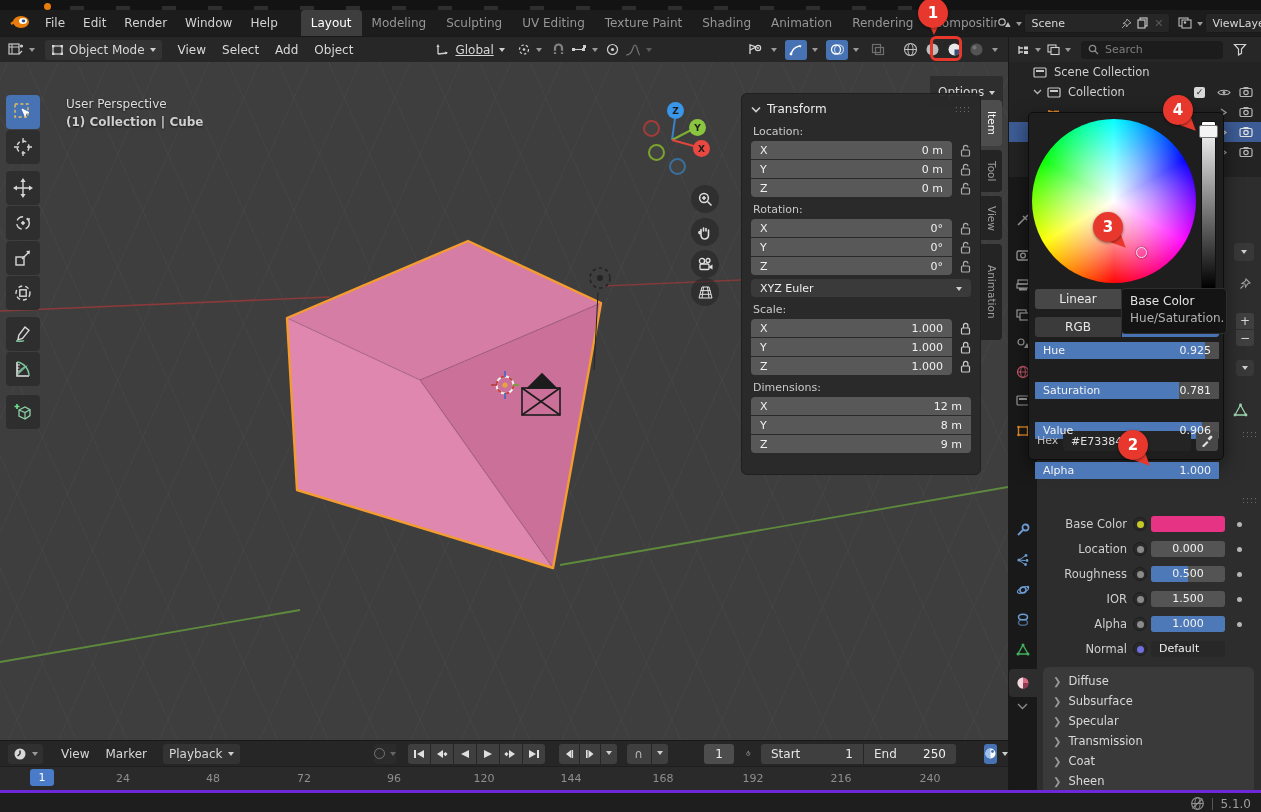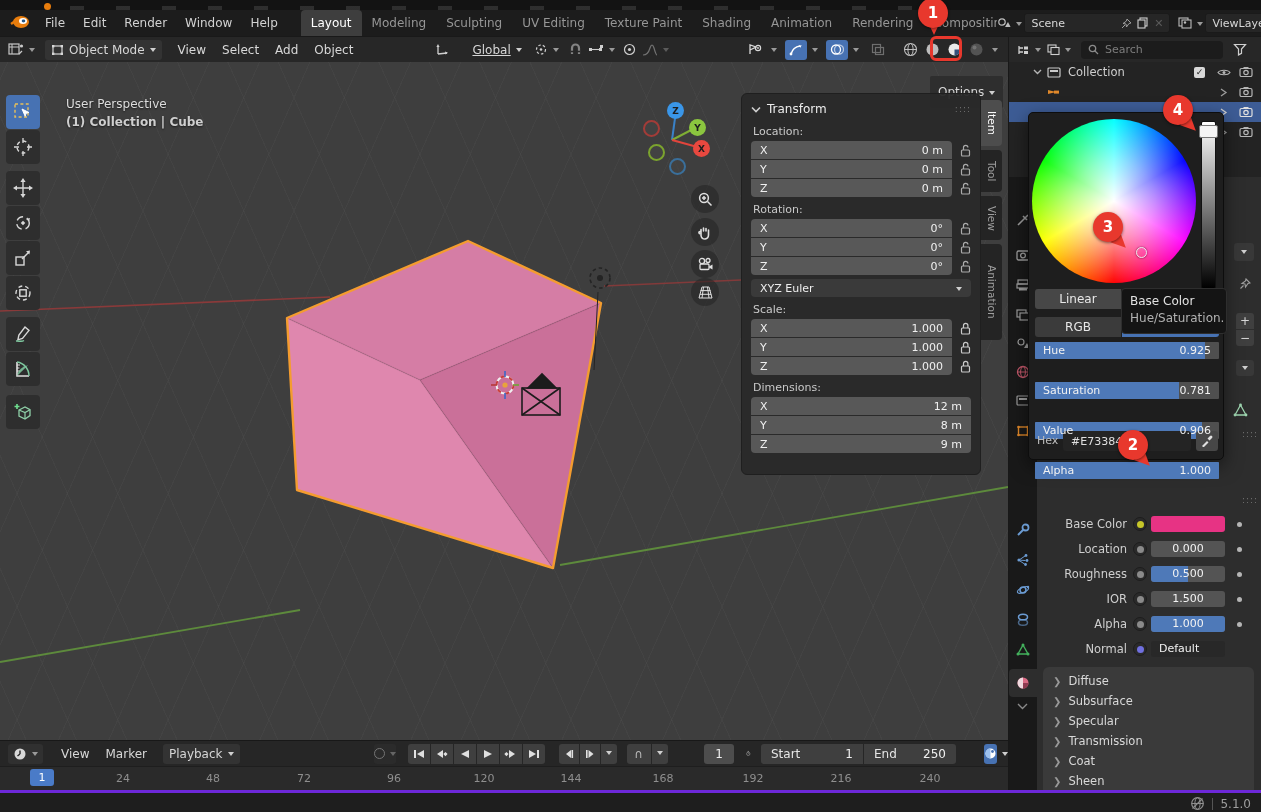--- a/index.html
+++ b/index.html
@@ -152,21 +152,21 @@
     <span class="hmenu" style="margin-left:8px;">View</span>
     <span class="hmenu">Select</span>
     <span class="hmenu">Add</span>
     <span class="hmenu">Object</span>
     <span class="f" style="margin-left:74px;">
       <svg width="14" height="13" viewBox="0 0 14 13">
           <path d="M3 11L3 3M3 11l9-1" stroke="#cfcfcf" stroke-width="1.3" fill="none"></path>
           <path d="M3 1l-1.6 3h3.2z" fill="#cfcfcf"></path>
           <path d="M13 9.8l-3-1.4.4 3.2z" fill="#cfcfcf"></path>
         </svg>
-      <span style="margin-left:23px;text-decoration:underline;">Global</span>
+      <span style="margin-left:6px;text-decoration:underline;">Global</span>
         <i class="cv lt"></i>
     </span>
     <span class="f" style="margin-left:12px;">
       <svg width="14" height="13" viewBox="0 0 14 13">
           <circle cx="7" cy="6.5" r="4.5" fill="none" stroke="#cfcfcf" stroke-width="1.2" stroke-dasharray="2.5 2"></circle>
           <circle cx="7" cy="6.5" r="1.3" fill="#cfcfcf"></circle>
         </svg>
         <i class="cv"></i>
     </span>
     <span style="margin-left:10px;opacity:.55;">
@@ -580,20 +580,27 @@
 
     <div class="ntab active" style="left:981px;top:38px;height:46px;">Item</div>
     <div class="ntab" style="left:981px;top:88px;height:42px;">Tool</div>
     <div class="ntab" style="left:981px;top:134px;height:44px;">View</div>
     <div class="ntab" style="left:981px;top:182px;height:96px;">Animation</div>
   </div>
 
   <div class="abs" style="left:1008px;top:62px;width:253px;height:728px;background:#262626;border-left:1px solid #181818;">
 
     <div class="abs" style="left:0;top:0;width:253px;height:115px;background:#232323;overflow:hidden;">
+      <div class="otrow" style="padding-left:24px;">
+        <svg width="14" height="11" viewBox="0 0 14 11" style="margin-right:7px;">
+            <rect x="1" y="1" width="12" height="9" rx="1" fill="none" stroke="#c9c9c9" stroke-width="1.2"></rect>
+            <rect x="3" y="3" width="8" height="2" fill="#c9c9c9"></rect>
+          </svg>
+        <span>Scene Collection</span>
+      </div>
       <div class="otrow" style="padding-left:24px;">
         <svg width="9" height="6" viewBox="0 0 9 6" style="margin-right:5px;">
             <path d="M1 1l3.5 3.5L8 1" stroke="#b5b5b5" stroke-width="1.4" fill="none"></path>
           </svg>
         <svg width="14" height="11" viewBox="0 0 14 11" style="margin-right:7px;">
             <rect x="1" y="1" width="12" height="9" rx="1" fill="none" stroke="#c9c9c9" stroke-width="1.2"></rect>
             <rect x="3" y="3" width="8" height="2" fill="#c9c9c9"></rect>
           </svg>
         <span>Collection</span>
         <span class="abs" style="left:185px;top:5px;width:11px;height:11px;background:#d8d8d8;border-radius:2px;color:#1d1d1d;font-size:9px;line-height:11px;text-align:center;">✓</span>

